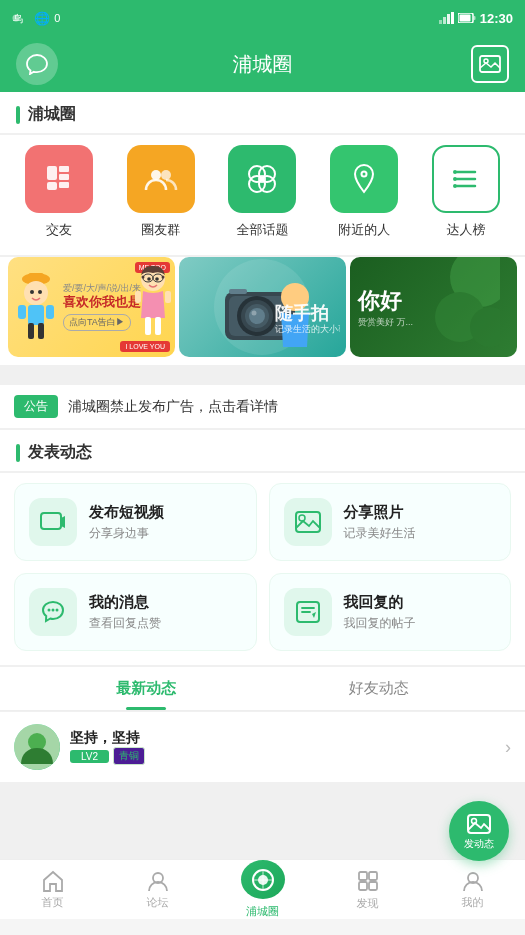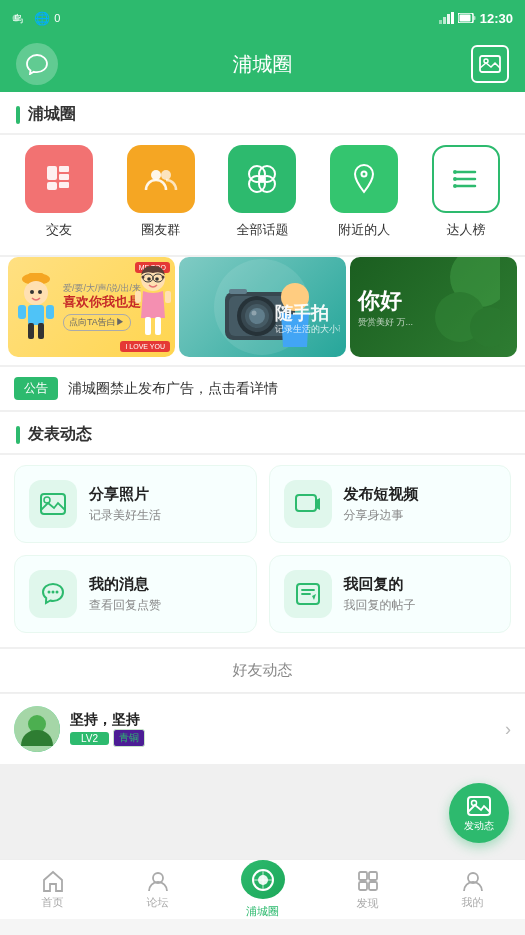--- a/index.html
+++ b/index.html
@@ -138,21 +138,21 @@
       background: white;
       border: 2px solid #2dba6e;
     }
 
     
     .banner-strip {
       background: white;
       display: flex;
       gap: 4px;
       padding: 0 8px 8px;
-      margin-bottom: 2px;
+      margin-bottom: 20px;
     }
     .banner-item {
       flex: 1;
       height: 100px;
       border-radius: 10px;
       overflow: hidden;
       position: relative;
     }
     .banner-item:first-child {
       background: linear-gradient(135deg, #fde68a, #fcd34d);
@@ -313,21 +313,21 @@
     .post-row-arrow {
       margin-left: auto;
       color: #bbb;
       font-size: 18px;
     }
 
     
     .fab-button {
       position: absolute;
       right: 16px;
-      bottom: 92px;
+      bottom: 74px;
       width: 60px;
       height: 60px;
       border-radius: 50%;
       background: #2dba6e;
       display: flex;
       flex-direction: column;
       align-items: center;
       justify-content: center;
       cursor: pointer;
       box-shadow: 0 4px 12px rgba(45,186,110,0.4);
@@ -598,41 +598,41 @@
   <div class="post-section-header">
     <div class="section-bar"></div>
     <span class="section-title">发表动态</span>
   </div>
 
   <div class="post-grid">
 
     <div class="post-action-card">
       <div class="post-action-icon" style="background:#e0f7ec;">
         <svg width="28" height="28" viewBox="0 0 28 28" fill="none">
+          <rect x="2" y="5" width="20" height="16" rx="3" stroke="#2dba6e" stroke-width="2" fill="none"></rect>
+          <path d="M22 10L26 8V20L22 18V10Z" fill="#2dba6e"></path>
+        </svg>
+      </div>
+      <div class="post-action-info">
+        <span class="post-action-title">发布短视频</span>
+        <span class="post-action-sub">分享身边事</span>
+      </div>
+    </div>
+
+    <div class="post-action-card">
+      <div class="post-action-icon" style="background:#e0f7ec;">
+        <svg width="28" height="28" viewBox="0 0 28 28" fill="none">
           <rect x="2" y="4" width="24" height="20" rx="3" stroke="#2dba6e" stroke-width="2" fill="none"></rect>
           <circle cx="8" cy="10" r="3" stroke="#2dba6e" stroke-width="1.5" fill="none"></circle>
           <path d="M2 20L9 13L15 18L19 13L26 20" stroke="#2dba6e" stroke-width="1.8" fill="none"></path>
         </svg>
       </div>
       <div class="post-action-info">
         <span class="post-action-title">分享照片</span>
         <span class="post-action-sub">记录美好生活</span>
-      </div>
-    </div>
-
-    <div class="post-action-card">
-      <div class="post-action-icon" style="background:#e0f7ec;">
-        <svg width="28" height="28" viewBox="0 0 28 28" fill="none">
-          <rect x="2" y="5" width="20" height="16" rx="3" stroke="#2dba6e" stroke-width="2" fill="none"></rect>
-          <path d="M22 10L26 8V20L22 18V10Z" fill="#2dba6e"></path>
-        </svg>
-      </div>
-      <div class="post-action-info">
-        <span class="post-action-title">发布短视频</span>
-        <span class="post-action-sub">分享身边事</span>
       </div>
     </div>
 
     <div class="post-action-card">
       <div class="post-action-icon" style="background:#e0f7ec;">
         <svg width="28" height="28" viewBox="0 0 28 28" fill="none">
           <path d="M14 4C8.48 4 4 7.58 4 12C4 14.4 5.22 16.55 7.2 18.05L7 23L11.3 20.5C12.16 20.8 13.06 21 14 21C19.52 21 24 17.42 24 12C24 7.58 19.52 4 14 4Z" stroke="#2dba6e" stroke-width="2" fill="none"></path>
           <circle cx="10" cy="12" r="1.5" fill="#2dba6e"></circle>
           <circle cx="14" cy="12" r="1.5" fill="#2dba6e"></circle>
           <circle cx="18" cy="12" r="1.5" fill="#2dba6e"></circle>
@@ -654,20 +654,23 @@
         </svg>
       </div>
       <div class="post-action-info">
         <span class="post-action-title">我回复的</span>
         <span class="post-action-sub">我回复的帖子</span>
       </div>
     </div>
   </div>
 
   <div class="tabs-container">
+    <div class="tab-item active">
+      <span>最新动态</span>
+    </div>
     <div class="tab-item">
       <span>好友动态</span>
     </div>
   </div>
 
   <div class="user-post-row">
     <div class="user-avatar">
       <svg width="46" height="46" viewBox="0 0 46 46">
         <circle cx="23" cy="23" r="23" fill="#a5d6a7"></circle>
         <circle cx="23" cy="18" r="9" fill="#4caf50"></circle>

